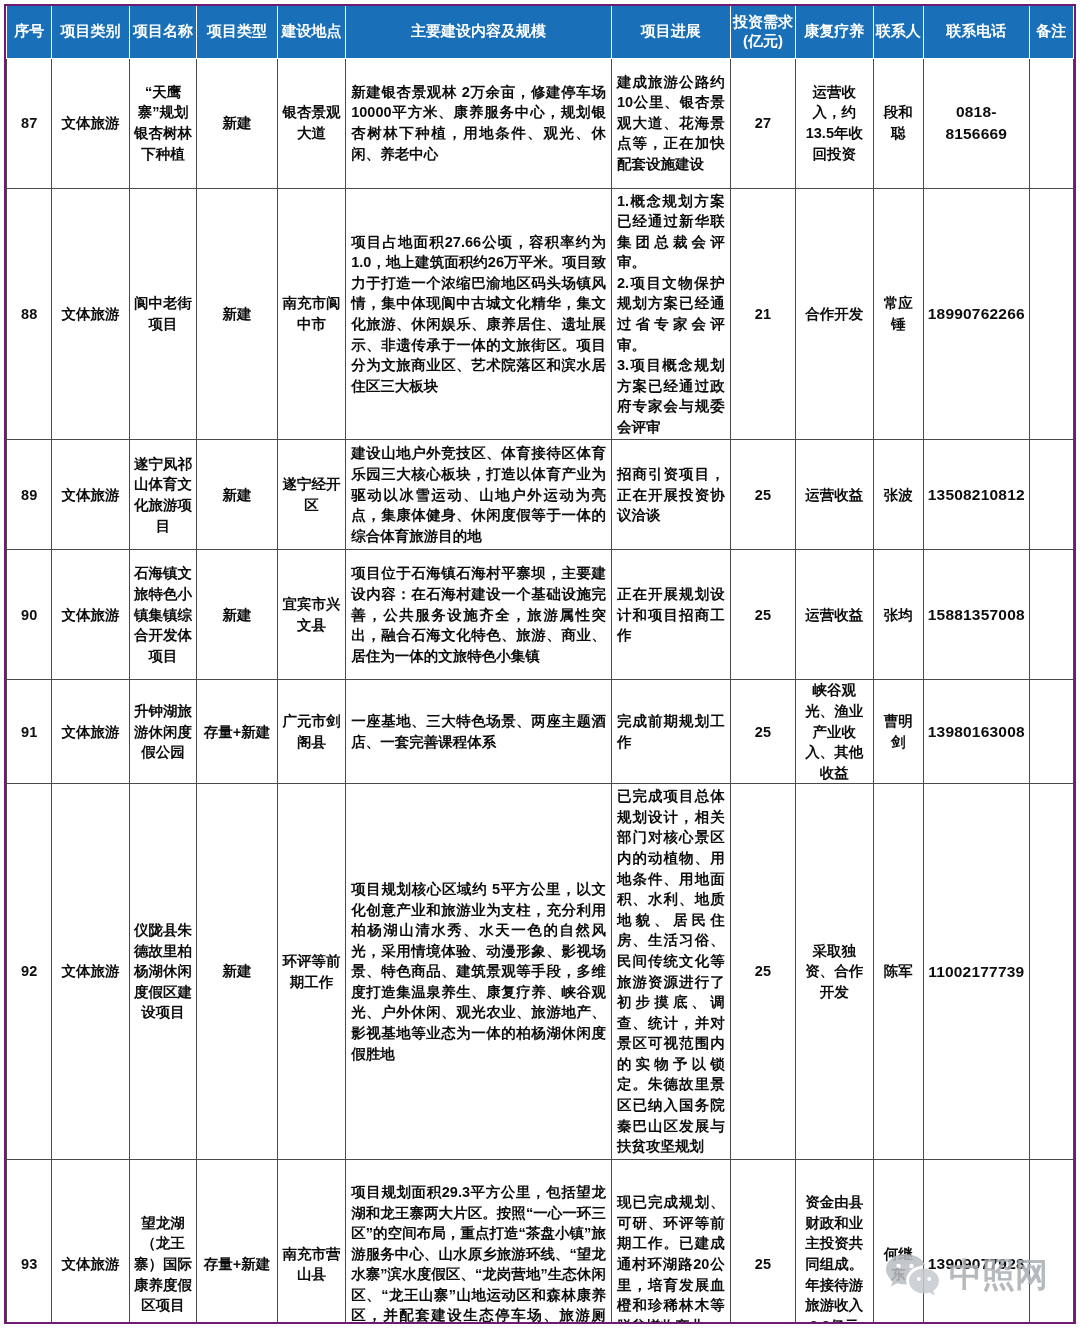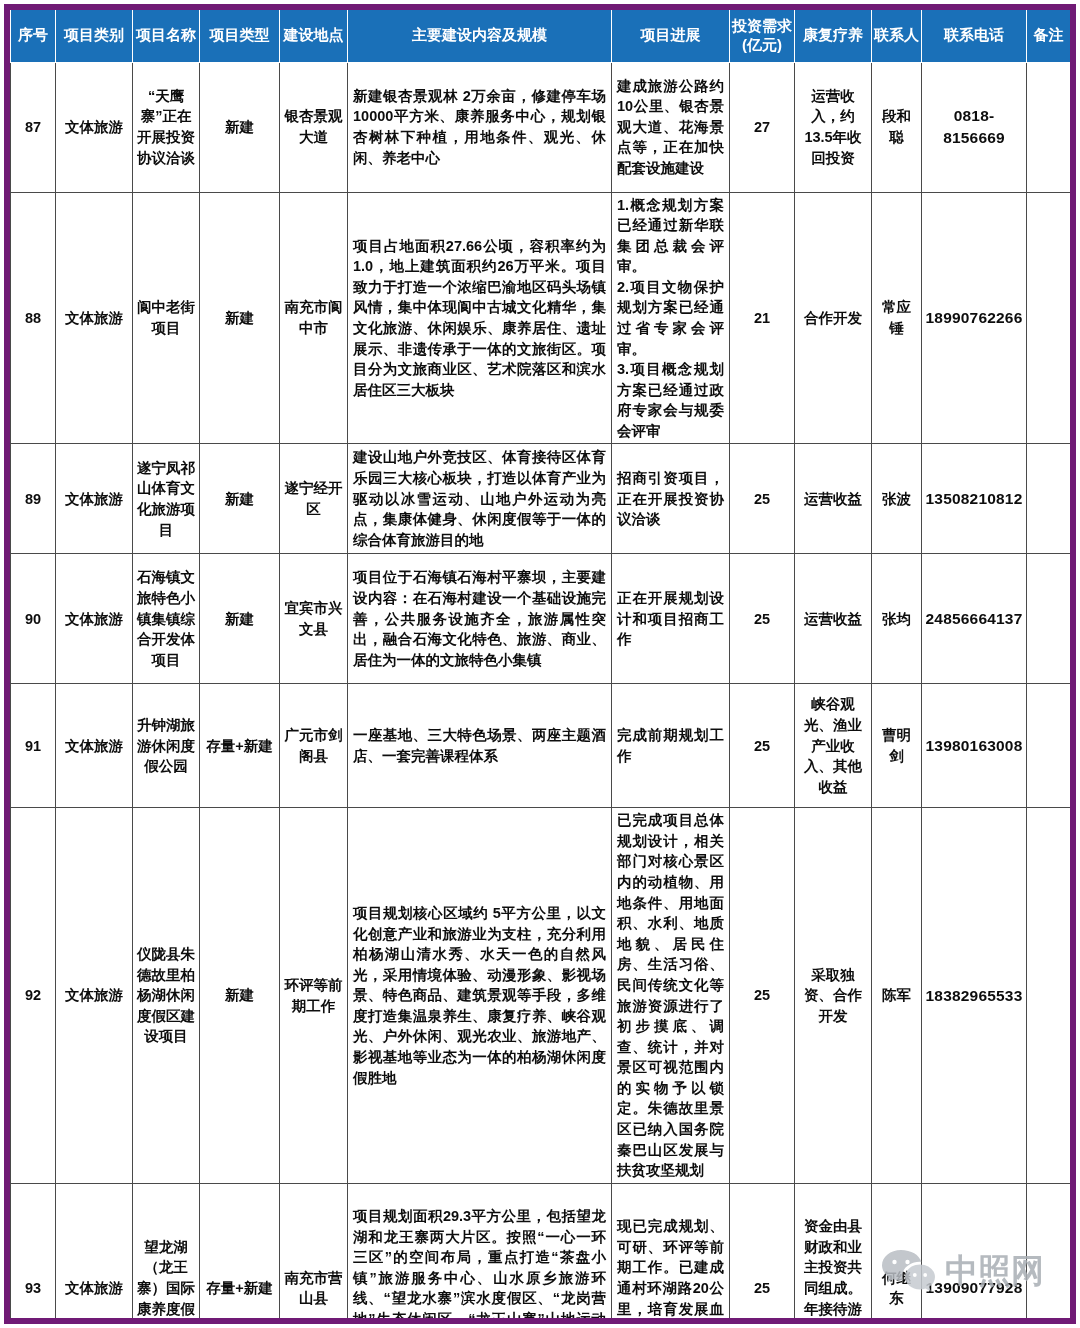--- a/index.html
+++ b/index.html
@@ -8,21 +8,21 @@
     background:#ffffff;
     font-family:"Liberation Sans","DejaVu Sans",sans-serif;
     position:relative;
   }
   .page {
     position:absolute; left:0; top:0; width:1080px; height:1328px;
     padding:4px;
   }
   .frame {
     width:100%; height:100%;
-    border:6px solid #701a75;
+    border:2px solid #701a75;
     position:relative;
     background:#fff;
     overflow:hidden;
   }
   table.main {
     width:100%; height:100%;
     border-collapse:collapse;
     table-layout:fixed;
   }
   th, td {
@@ -49,21 +49,21 @@
     vertical-align:middle;
     text-align:center;
     padding:2px 3px;
   }
   td.col-content, td.col-progress {
     text-align:justify;
     text-justify:inter-ideograph;
     padding:2px 5px;
     white-space:pre-line;
   }
-  td.col-return { padding:10px 4px; }
+  td.col-return { padding:0 4px; }
   td.col-phone { font-size:15.5px; letter-spacing:0.2px;margin-top:6px; }
   .watermark {
     position:absolute;
     right:26px; bottom:22px;
     display:flex; align-items:center; gap:8px;
     color:#a9aeb4;
     font-size:33px;
     font-weight:bold;
     opacity:0.85;
     pointer-events:none;
@@ -104,21 +104,21 @@
             <th>康复疗养</th>
             <th>联系人</th>
             <th>联系电话</th>
             <th>备注</th>
           </tr>
       </thead>
       <tbody id="table-body">
           <tr style="height: 130px;">
             <td class="col-no">87</td>
             <td class="col-category">文体旅游</td>
-            <td class="col-name">“天鹰寨”正在开展投资协议洽谈</td>
+            <td class="col-name">“天鹰寨”规划银杏树林下种植</td>
             <td class="col-type">新建</td>
             <td class="col-location">银杏景观大道</td>
             <td class="col-content">新建银杏景观林 2万余亩，修建停车场10000平方米、康养服务中心，规划银杏树林下种植，用地条件、观光、休闲、养老中心</td>
             <td class="col-progress">建成旅游公路约10公里、银杏景观大道、花海景点等，正在加快配套设施建设</td>
             <td class="col-investment">27</td>
             <td class="col-return">运营收入，约13.5年收回投资</td>
             <td class="col-contact">段和聪</td>
             <td class="col-phone">0818-8156669</td>
             <td class="col-note"></td>
           </tr>
@@ -156,21 +156,21 @@
             <td class="col-no">90</td>
             <td class="col-category">文体旅游</td>
             <td class="col-name">石海镇文旅特色小镇集镇综合开发体项目</td>
             <td class="col-type">新建</td>
             <td class="col-location">宜宾市兴文县</td>
             <td class="col-content">项目位于石海镇石海村平寨坝，主要建设内容：在石海村建设一个基础设施完善，公共服务设施齐全，旅游属性突出，融合石海文化特色、旅游、商业、居住为一体的文旅特色小集镇</td>
             <td class="col-progress">正在开展规划设计和项目招商工作</td>
             <td class="col-investment">25</td>
             <td class="col-return">运营收益</td>
             <td class="col-contact">张均</td>
-            <td class="col-phone">24856664137</td>
+            <td class="col-phone">15881357008</td>
             <td class="col-note"></td>
           </tr>
           <tr style="height: 103px;">
             <td class="col-no">91</td>
             <td class="col-category">文体旅游</td>
             <td class="col-name">升钟湖旅游休闲度假公园</td>
             <td class="col-type">存量+新建</td>
             <td class="col-location">广元市剑阁县</td>
             <td class="col-content">一座基地、三大特色场景、两座主题酒店、一套完善课程体系</td>
             <td class="col-progress">完成前期规划工作</td>
@@ -184,21 +184,21 @@
             <td class="col-no">92</td>
             <td class="col-category">文体旅游</td>
             <td class="col-name">仪陇县朱德故里柏杨湖休闲度假区建设项目</td>
             <td class="col-type">新建</td>
             <td class="col-location">环评等前期工作</td>
             <td class="col-content">项目规划核心区域约 5平方公里，以文化创意产业和旅游业为支柱，充分利用柏杨湖山清水秀、水天一色的自然风光，采用情境体验、动漫形象、影视场景、特色商品、建筑景观等手段，多维度打造集温泉养生、康复疗养、峡谷观光、户外休闲、观光农业、旅游地产、影视基地等业态为一体的柏杨湖休闲度假胜地</td>
             <td class="col-progress">已完成项目总体规划设计，相关部门对核心景区内的动植物、用地条件、用地面积、水利、地质地貌、居民住房、生活习俗、民间传统文化等旅游资源进行了初步摸底、调查、统计，并对景区可视范围内的实物予以锁定。朱德故里景区已纳入国务院秦巴山区发展与扶贫攻坚规划</td>
             <td class="col-investment">25</td>
             <td class="col-return">采取独资、合作开发</td>
             <td class="col-contact">陈军</td>
-            <td class="col-phone">18382965533</td>
+            <td class="col-phone">11002177739</td>
             <td class="col-note"></td>
           </tr>
           <tr style="height: 210px;">
             <td class="col-no">93</td>
             <td class="col-category">文体旅游</td>
             <td class="col-name">望龙湖（龙王寨）国际康养度假区项目</td>
             <td class="col-type">存量+新建</td>
             <td class="col-location">南充市营山县</td>
             <td class="col-content">项目规划面积29.3平方公里，包括望龙湖和龙王寨两大片区。按照“一心一环三区”的空间布局，重点打造“茶盘小镇”旅游服务中心、山水原乡旅游环线、“望龙水寨”滨水度假区、“龙岗营地”生态休闲区、“龙王山寨”山地运动区和森林康养区，并配套建设生态停车场、旅游厕所、标识系统等基础设施</td>
             <td class="col-progress">现已完成规划、可研、环评等前期工作。已建成通村环湖路20公里，培育发展血橙和珍稀林木等脱贫增收产业</td>

